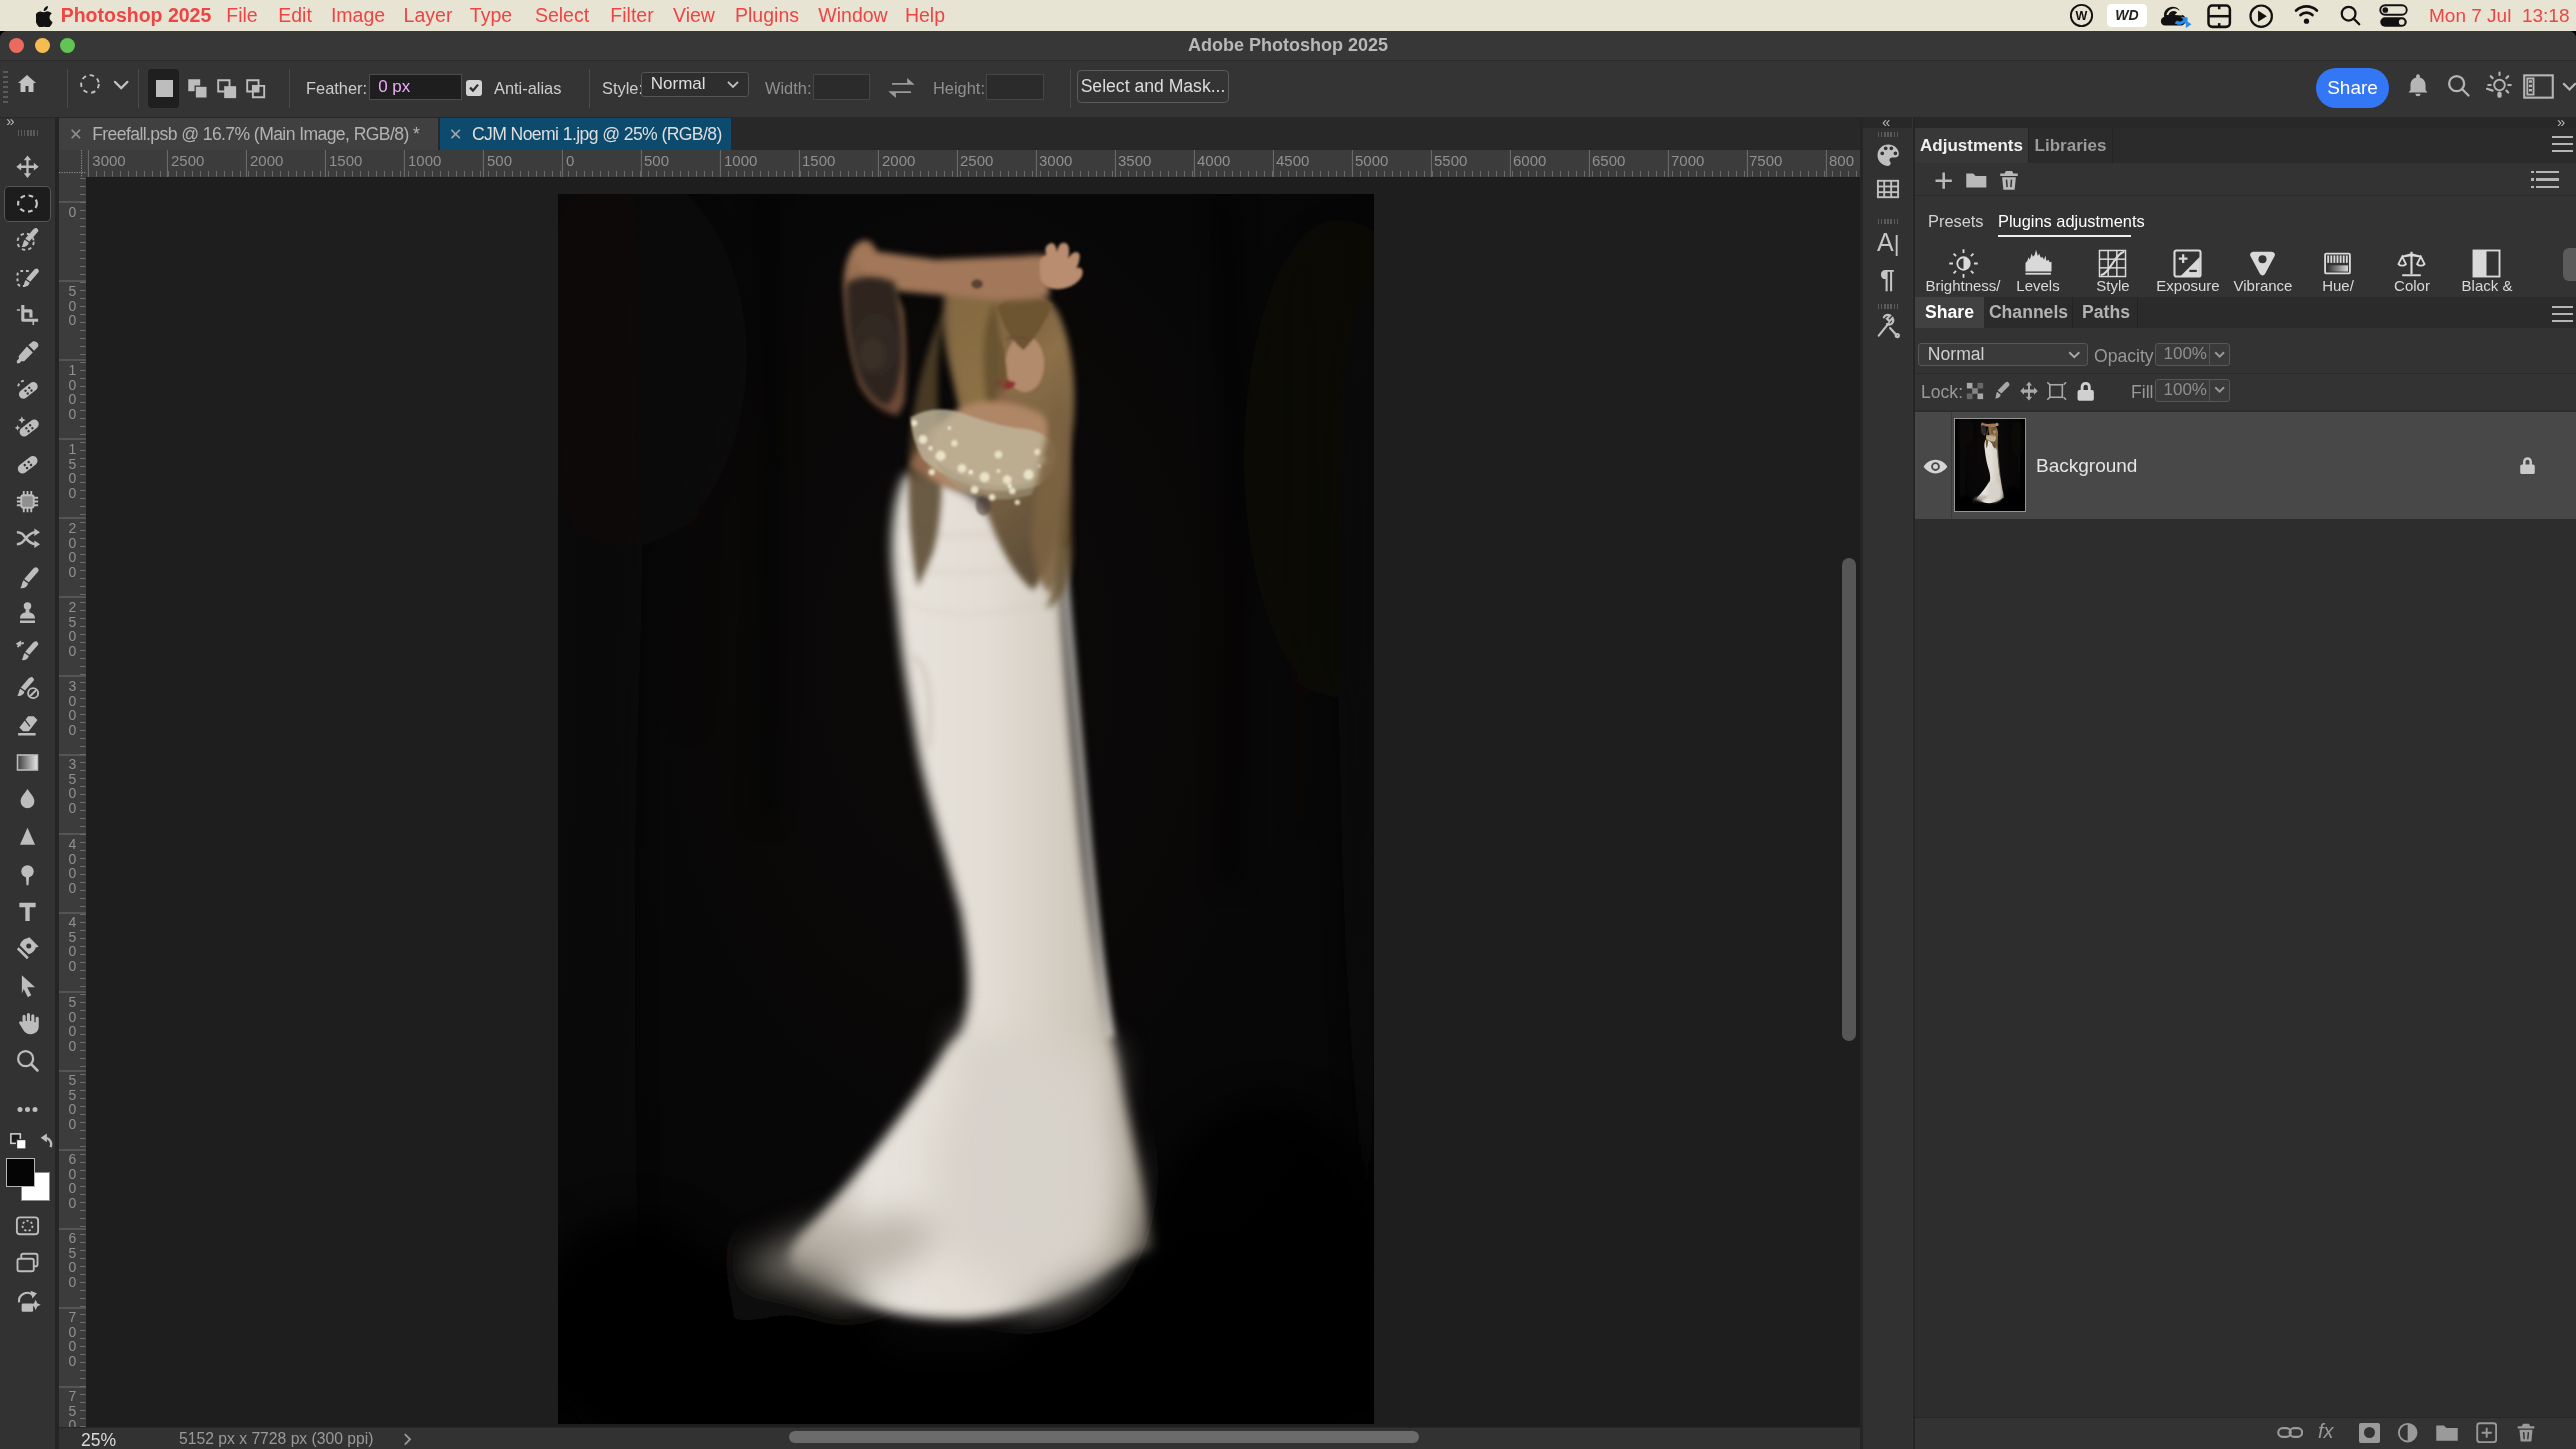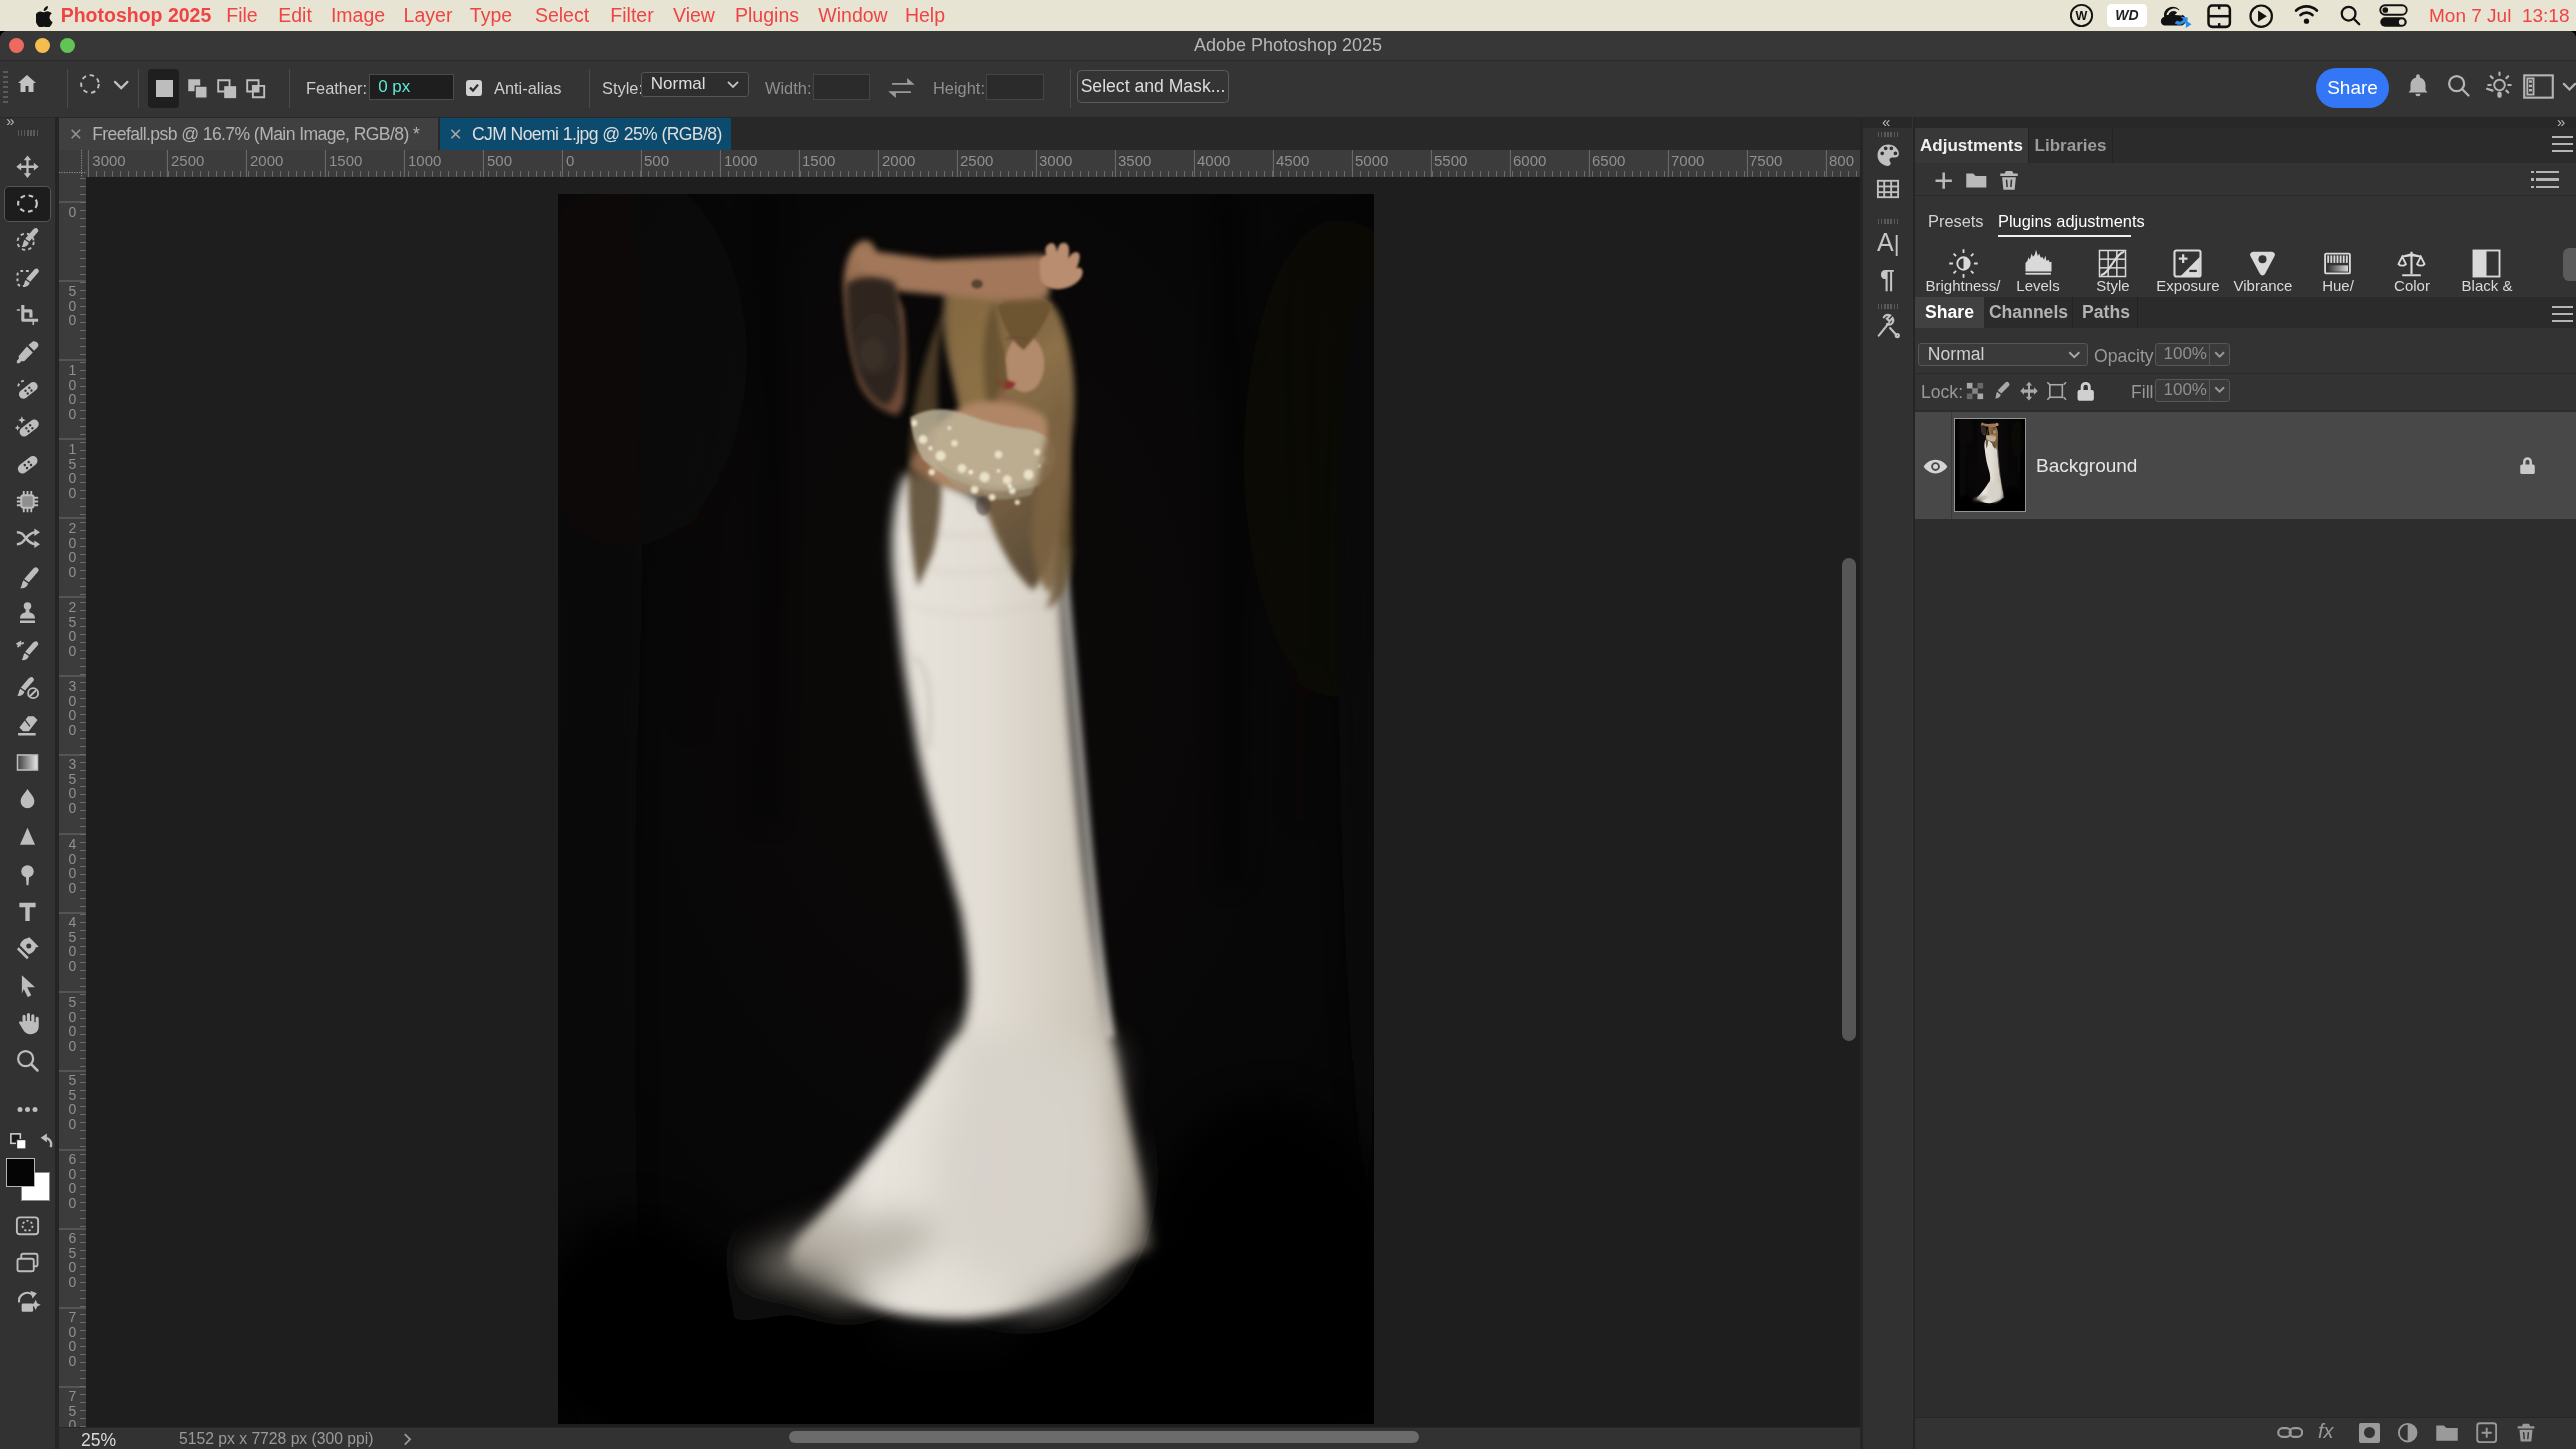--- a/index.html
+++ b/index.html
@@ -89,21 +89,21 @@
     <circle cx="10" cy="9.5" r="4.5" fill="#111"></circle>
     <rect x="2" y="21" width="42" height="15" rx="7.5" fill="#111"></rect>
     <circle cx="36" cy="28.5" r="4.5" fill="#E8E4D3"></circle>
   </svg>
 <span class="a mi" style="left:2429px;font-size:19px">Mon 7 Jul&nbsp;&nbsp;13:18</span>
 
 <div class="a" id="titlebar" style="border-radius:7.5px 7.5px 0 0"></div>
 <div class="a tl" style="left:9.4px;background:#ED6A5E"></div>
 <div class="a tl" style="left:35px;background:#F5BD4F"></div>
 <div class="a tl" style="left:60px;background:#61C454"></div>
-<div class="a cx" style="left:1288px;top:35px;color:#b8b8b8;font-size:18px;font-weight:400">Adobe Photoshop 2025</div>
+<div class="a cx" style="left:1288px;top:35px;color:#b8b8b8;font-size:18px;font-weight:700">Adobe Photoshop 2025</div>
 <div class="a" id="optbar"></div>
 
 <div class="a" style="left:2.5px;top:71px;width:5px;height:35px;background-image:repeating-linear-gradient(#5a5a5a 0 1.9px,#343434 1.9px 5px)"></div>
 <svg class="a" style="left:15px;top:72px" width="24" height="24" viewBox="0 0 24 24">
     <path fill="#c2c2c2" d="M12 3l9 8h-2.5v9h-5v-6h-3v6h-5v-9H3z"></path>
   </svg>
 <div class="a vdiv" style="left:67px"></div>
 <svg class="a" style="left:78px;top:72px" width="24" height="24" viewBox="0 0 38 38">
     <circle cx="19" cy="19" r="14" fill="none" stroke="#c2c2c2" stroke-width="3" stroke-dasharray="7 6"></circle>
   </svg>
@@ -120,21 +120,21 @@
 <svg class="a" style="left:216px;top:78px" width="21.4" height="21.4" viewBox="0 0 34 34">
     <path fill="none" stroke="#bdbdbd" stroke-width="3" d="M3.5 3.5h18v18h-18z"></path>
     <path fill="#bdbdbd" d="M13 13h19v19H13z"></path>
   </svg>
 <svg class="a" style="left:245px;top:78px" width="21.4" height="21.4" viewBox="0 0 34 34">
     <path fill="none" stroke="#bdbdbd" stroke-width="3" d="M3.5 3.5h18v18h-18zM12.5 12.5h18v18h-18z"></path>
     <path fill="#bdbdbd" d="M13 13h8v8h-8z"></path>
   </svg>
 <div class="a vdiv" style="left:289px"></div>
 <span class="a olab" style="left:306px">Feather:</span>
-<div class="a obox" style="left:369px;top:74px;width:85px;color:#5eead4;font-size:17px;line-height:24px;padding-left:8.2px">0 px</div>
+<div class="a obox" style="left:369px;top:74px;width:93px;color:#f0abfc;font-size:17px;line-height:24px;padding-left:8.2px">0 px</div>
 <div class="a" style="left:466px;top:80px;width:15.7px;height:15.7px;background:#d2d2d2;border-radius:3.1px"></div>
 <svg class="a" style="left:468px;top:82px" width="12" height="11.3" viewBox="0 0 24 22">
     <path fill="none" stroke="#2b2b2b" stroke-width="4.5" d="M4 11l6 6L20 5"></path>
   </svg>
 <span class="a olab" style="left:494px">Anti-alias</span>
 <div class="a vdiv" style="left:589px"></div>
 <span class="a olab" style="left:602px">Style:</span>
 <div class="a" style="left:641px;top:72px;width:108px;height:25px;background:#2e2e2e;border:1.3px solid #565656;border-radius:3.1px;color:#dedede;font-size:17px;line-height:22.6px;padding-left:8.8px">Normal</div>
 <svg class="a" style="left:726px;top:80px" width="14" height="9.4" viewBox="0 0 22 15">
     <path fill="none" stroke="#c2c2c2" stroke-width="3" d="M3 3l8 8 8-8"></path>

